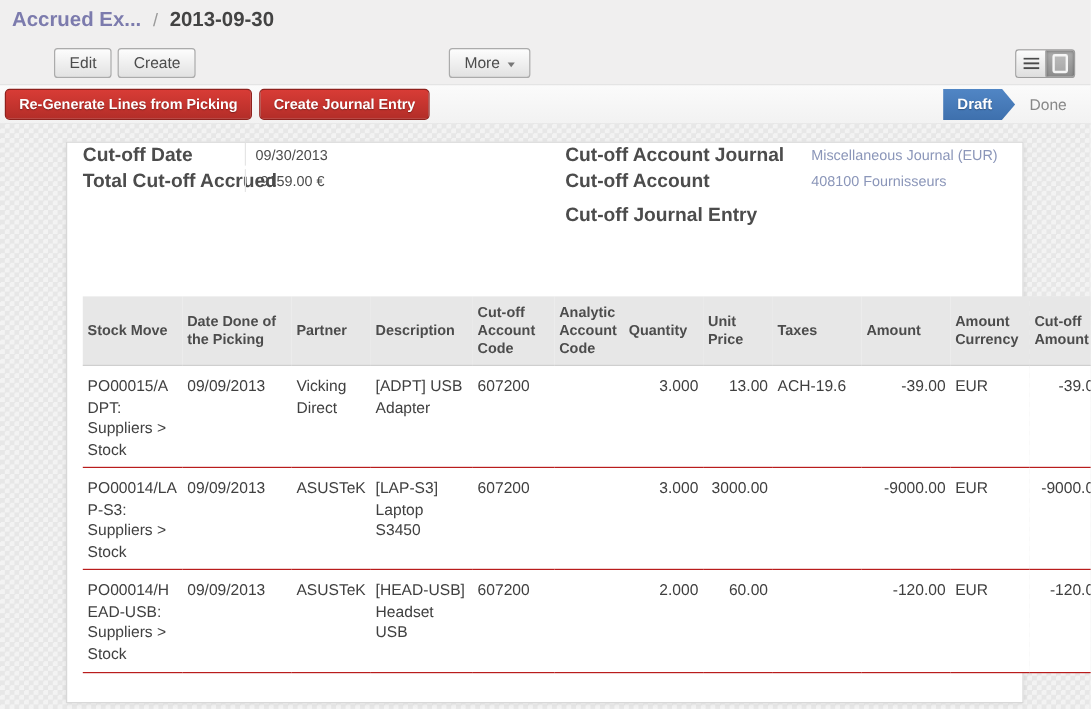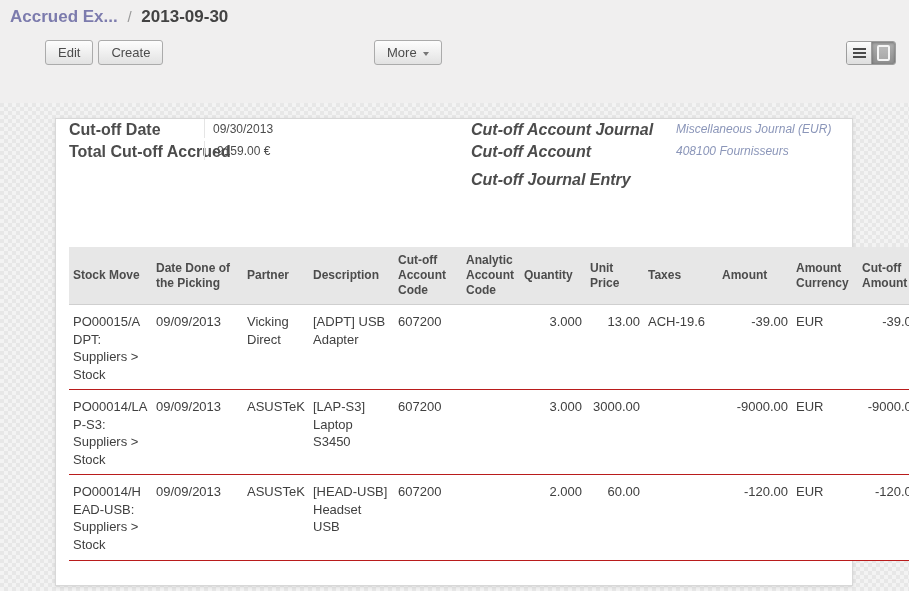--- a/index.html
+++ b/index.html
@@ -46,21 +46,21 @@
   .content{position:absolute;top:103px;left:0;right:0;bottom:0;background-color:#e7e7e7;
     background-image:
       linear-gradient(45deg,rgba(255,255,255,.5) 25%,transparent 25%,transparent 75%,rgba(255,255,255,.5) 75%),
       linear-gradient(45deg,rgba(255,255,255,.5) 25%,transparent 25%,transparent 75%,rgba(255,255,255,.5) 75%);
     background-size:8px 8px;background-position:0 0,4px 4px;}
   .sheet{position:absolute;left:55px;top:15px;width:796px;bottom:5px;background:#fff;
          border:1px solid #d8d8d8;box-shadow:0 1px 4px rgba(0,0,0,.1);}
   .sheet-title{margin:18px 13px 14px;font-size:26px;line-height:30px;font-weight:bold;color:#333;}
   .groups{position:relative;margin:0 13px;height:128px;}
   .group-left{position:absolute;left:0;top:0;width:345px;}
-  .group-right{position:absolute;left:402px;top:0;width:382px;font-style:italic;}
+  .group-right{position:absolute;left:402px;top:0;width:382px;}
   .field-row{display:flex;align-items:flex-start;margin-bottom:2px;min-height:20px;}
   .field-label{font-weight:bold;font-size:16px;color:#4c4c4c;padding-top:2px;white-space:nowrap;flex:none;}
   .group-left .field-label{width:135px;}
   .group-right .field-label{width:205px;}
   .field-value{font-size:12px;color:#4c4c4c;padding-top:2px;flex:1;min-height:17px;line-height:1.35;}
   .group-left .field-value{border-left:1px solid #e5e5e5;padding-left:8px;}
   .group-right .field-row:last-child{margin-top:8px;}
   .field-value.link{color:var(--field-link,#8b96b9);cursor:pointer;}
 
   
@@ -91,20 +91,30 @@
     <div class="switcher">
       <button class="switch-btn">
           <span class="icon-lines"></span>
         </button>
       <button class="switch-btn active">
           <span class="icon-rect"></span>
         </button>
     </div>
   </div>
 
+  <div class="action-row">
+    <div class="danger-btns">
+      <button class="btn-danger">Re-Generate Lines from Picking</button>
+      <button class="btn-danger">Create Journal Entry</button>
+    </div>
+    <div class="statusbar">
+        <div class="status active">Draft</div>
+        <div class="status">Done</div>
+      </div>
+  </div>
 
   <div class="content">
     <div class="sheet">
       <div class="groups">
         <div class="group-left">
             <div class="field-row">
               <label class="field-label">Cut-off Date</label>
               <div class="field-value">09/30/2013</div>
             </div>
             <div class="field-row">

